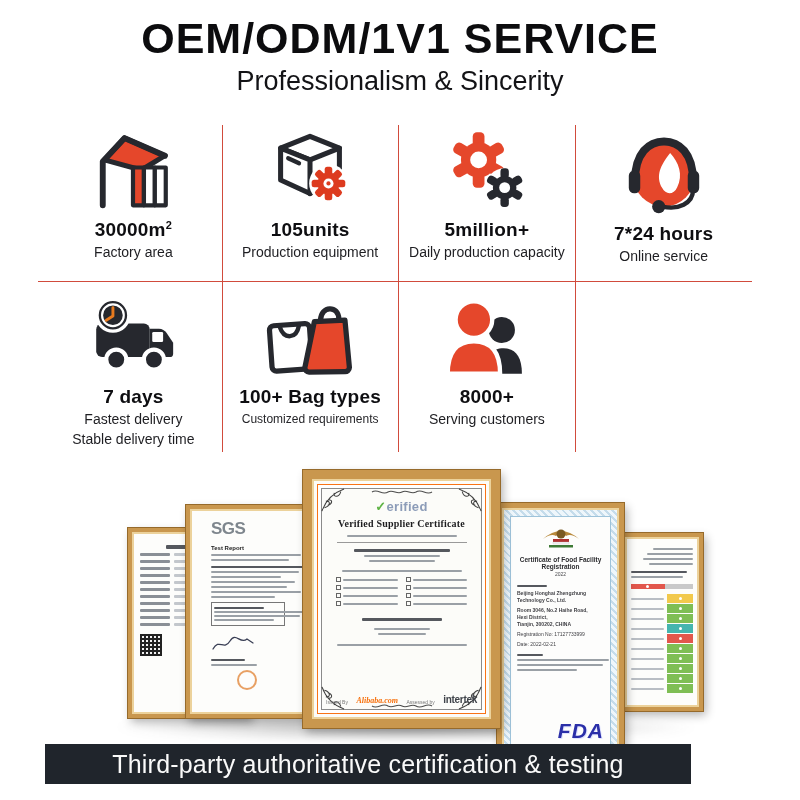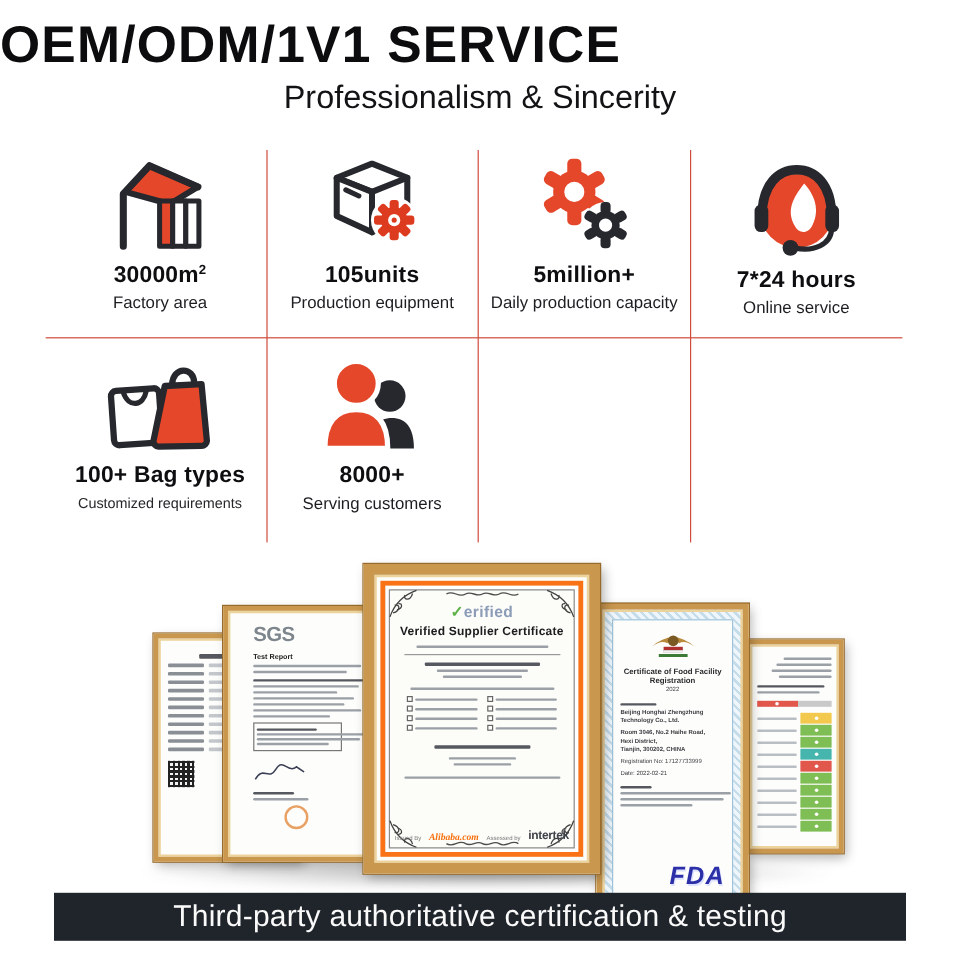--- a/index.html
+++ b/index.html
@@ -1,21 +1,21 @@
 <!DOCTYPE html>
 <html><head>
 <meta charset="utf-8">
 <style>
   html,body{margin:0;padding:0;}
   body{width:800px;height:800px;position:relative;background:#fff;overflow:hidden;
        font-family:"Liberation Sans",sans-serif;color:#101014;}
   .abs{position:absolute;}
 
   
-  .hd-title{left:0;top:14px;width:800px;font-size:43px;line-height:48px;
+  .hd-title{left:0;top:14px;width:800px;text-align:center;font-size:43px;line-height:48px;
             font-weight:800;letter-spacing:1px;color:#0c0c0e;}
   .hd-sub{left:0;top:66px;width:800px;text-align:center;font-size:27px;color:#131316;font-weight:400;}
 
   
   .grid{left:45px;top:118px;width:707px;display:grid;grid-template-columns:repeat(4,1fr);
         grid-template-rows:163px 171px;}
   .cell{text-align:center;padding-top:8px;}
   .cell.r2{padding-top:12px;}
   .icn{height:88px;display:flex;align-items:center;justify-content:center;}
   .ft{font-size:19px;font-weight:700;color:#0e0e11;margin-top:5px;letter-spacing:.2px;}
@@ -49,30 +49,30 @@
   .cert2{left:186px;top:505px;width:124px;height:213px;border-width:4px;z-index:2;padding:10px 21px;box-sizing:border-box;}
   .sgs-logo{font-size:17px;font-weight:800;color:#7e8očka;}
   .sgs-logo{color:#7e868d;letter-spacing:-.5px;}
   .sgs-head{font-size:6px;font-weight:700;color:#222;margin:6px 0 2px;display:flex;justify-content:space-between;}
   .sumbox{border:1px solid #777;padding:2px;margin-top:4px;}
   .sig{margin-top:10px;}
   .seal{width:16px;height:16px;border:2px solid #e08030;border-radius:50%;opacity:.75;margin:4px 0 0 26px;}
 
   
   .cert3{left:303px;top:470px;width:197px;height:258px;border-width:9px;z-index:3;box-sizing:border-box;background:#fcfcf9;}
-  .inner{position:absolute;inset:5px;border:4px solid #f97316;box-shadow:inset 0 0 0 3px #fff,inset 0 0 0 4px #8a8a8a;
+  .inner{position:absolute;inset:5px;border:1px solid #f97316;box-shadow:inset 0 0 0 3px #fff,inset 0 0 0 4px #8a8a8a;
          padding:14px 10px 6px;box-sizing:border-box;text-align:center;}
   .corner{position:absolute;width:26px;height:26px;opacity:.85;}
   .c-tl{left:2px;top:2px;} .c-tr{right:2px;top:2px;transform:scaleX(-1);}
   .c-bl{left:2px;bottom:2px;transform:scaleY(-1);} .c-br{right:2px;bottom:2px;transform:scale(-1,-1);}
   .topscroll{position:absolute;left:50%;top:3px;transform:translateX(-50%);opacity:.8;}
   .botscroll{position:absolute;left:50%;bottom:3px;transform:translateX(-50%) scaleY(-1);opacity:.8;}
   .vlogo{font-size:13px;font-weight:700;color:#8c9cb8;letter-spacing:.3px;}
   .vlogo .vck{color:#5fb346;font-weight:800;}
-  .vtitle{font-family:Liberation Sans, sans-serif;font-size:10px;font-weight:700;color:#1d1d1f;margin-top:4px;letter-spacing:.2px;}
+  .vtitle{font-family:Liberation Serif, serif;font-size:10px;font-weight:700;color:#1d1d1f;margin-top:4px;letter-spacing:.2px;}
   .chk-grid{display:grid;grid-template-rows:repeat(4,auto);grid-auto-flow:column;gap:3px 8px;margin:5px 8px 0;}
   .chk{display:flex;align-items:center;gap:2px;}
   .chk i{width:3px;height:3px;border:1px solid #666;display:block;}
   .chk b{display:block;height:2px;background:#9aa0a6;flex:1;border-radius:1px;}
   .clogos{position:absolute;left:8px;right:8px;bottom:8px;display:flex;align-items:flex-end;justify-content:space-between;}
   .lbl{font-size:5px;color:#777;}
   .alibaba{font-family:"Liberation Serif",serif;font-style:italic;font-weight:700;font-size:8px;color:#f7700c;}
   .intertek{font-size:10px;font-weight:800;color:#3f434a;letter-spacing:-.3px;}
 
   
@@ -92,21 +92,21 @@
   .splitbar{display:flex;height:5px;margin:6px 0 5px;}
   .splitbar .r{flex:0 0 55%;background:#e2574c;position:relative;}
   .splitbar .r:after{content:"";position:absolute;left:45%;top:1px;width:3px;height:3px;background:#fff;border-radius:50%;}
   .splitbar .g{flex:1;background:#c9c9c9;}
   .qrow{display:flex;align-items:center;gap:3px;margin:1px 0;}
   .qbar{display:block;height:2px;background:#b9bec4;flex:1;border-radius:1px;}
   .qcell{display:block;flex:0 0 26px;height:9px;position:relative;}
   .qcell i{position:absolute;left:50%;top:50%;width:3px;height:3px;margin:-1.5px;background:#fff;border-radius:50%;}
 
   
-  .footer{left:45px;top:744px;width:710px;height:40px;background:#20252c;z-index:4;
+  .footer{left:45px;top:744px;width:646px;height:40px;background:#20252c;z-index:4;
           display:flex;align-items:center;justify-content:center;}
   .footer span{color:#fafafa;font-size:25px;font-weight:500;letter-spacing:.2px;}
 </style>
 </head>
 <body>
 
 <div class="abs hd-title">OEM/ODM/1V1 SERVICE</div>
 <div class="abs hd-sub">Professionalism &amp; Sincerity</div>
 
 <div class="abs vline" style="left:222px"></div>
@@ -199,20 +199,37 @@
         <rect x="10" y="46" width="13" height="26" rx="6" fill="#26282E"></rect>
         <rect x="77" y="46" width="13" height="26" rx="6" fill="#26282E"></rect>
         <path d="M83 68 C83 84 66 91 48 87" fill="none" stroke="#26282E" stroke-width="5" stroke-linecap="round"></path>
         <circle cx="44" cy="87" r="7.5" fill="#26282E"></circle>
       </svg>
     </div>
     <div class="ft">7*24 hours</div>
     <div class="fs">Online service</div>
   </div>
 
+  <div class="cell r2">
+    <div class="icn">
+      <svg width="92" height="88" viewBox="0 0 110 100">
+        <path d="M18 34 h50 a7 7 0 0 1 7 7 v33 h-57 a7 7 0 0 1 -7 -7 v-26 a7 7 0 0 1 7 -7 z" fill="#26282E"></path>
+        <path d="M75 40 h11 c4 0 7 2 9 5 l8 12 v13 a4 4 0 0 1 -4 4 h-24 z" fill="#26282E"></path>
+        <rect x="78" y="44" width="13" height="12" rx="1.5" fill="#fff"></rect>
+        <circle cx="35" cy="77" r="12" fill="#26282E" stroke="#fff" stroke-width="5"></circle>
+        <circle cx="80" cy="77" r="12" fill="#26282E" stroke="#fff" stroke-width="5"></circle>
+        <circle cx="31" cy="24" r="19" fill="#26282E" stroke="#fff" stroke-width="4"></circle>
+        <circle cx="31" cy="24" r="13" fill="none" stroke="#fff" stroke-width="2.5"></circle>
+        <path d="M31 15 V25 L23 30" fill="none" stroke="#E87A1E" stroke-width="3.5" stroke-linecap="round" stroke-linejoin="round"></path>
+      </svg>
+    </div>
+    <div class="ft">7 days</div>
+    <div class="fs">Fastest delivery</div>
+    <div class="fs">Stable delivery time</div>
+  </div>
 
   <div class="cell r2">
     <div class="icn">
       <svg width="96" height="88" viewBox="0 0 110 100">
         <g transform="rotate(-4 30 62)">
           <rect x="10" y="36" width="46" height="52" rx="5" fill="#fff" stroke="#26282E" stroke-width="6"></rect>
           <path d="M22 38 C26 53 40 53 44 38" fill="none" stroke="#26282E" stroke-width="5" stroke-linecap="round"></path>
         </g>
         <g transform="rotate(2 76 60)">
           <path d="M66 31 C66 14 86 13 87 29" fill="none" stroke="#26282E" stroke-width="6" stroke-linecap="round"></path>

